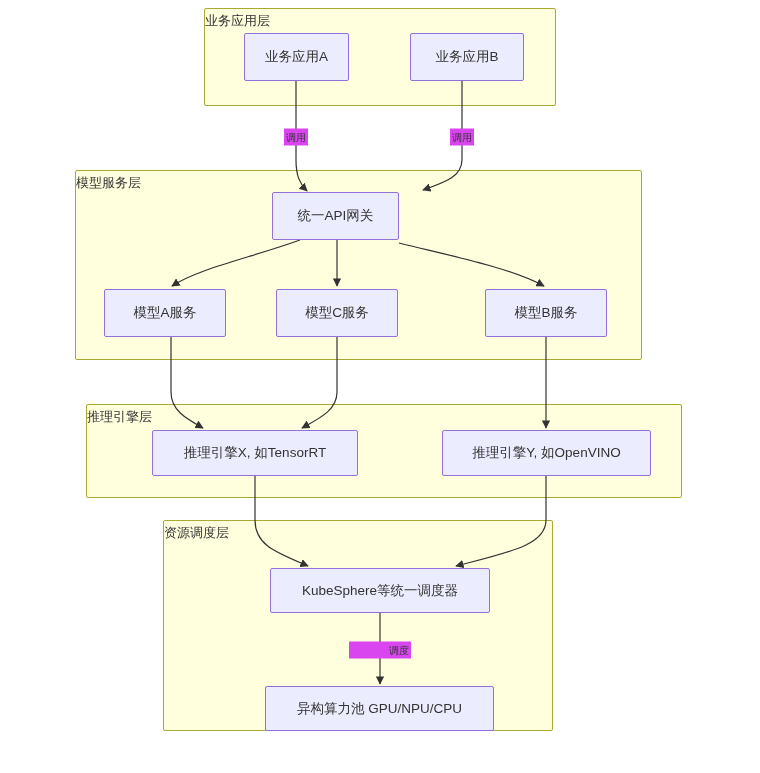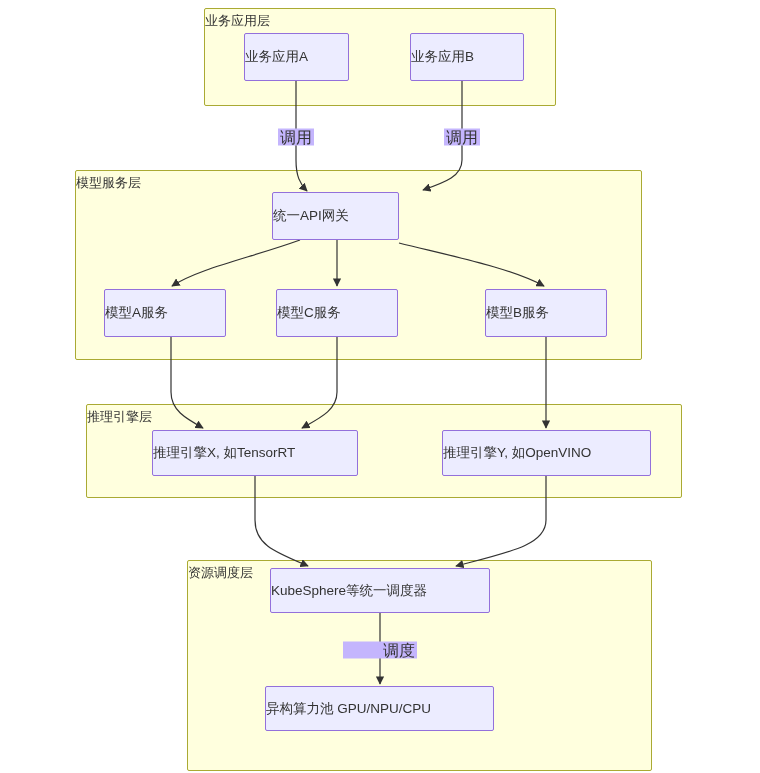--- a/index.html
+++ b/index.html
@@ -46,30 +46,31 @@
     white-space: nowrap;
   }
   .node {
     position: absolute;
     box-sizing: border-box;
     background: #ececff;
     border: 1px solid #9370db;
     border-radius: 2px;
     display: flex;
     align-items: center;
+    justify-content: center;
     font-size: 13.5px;
     color: #333333;
     text-align: center;
     white-space: nowrap;
   }
   .edge-label {
     position: absolute;
-    background: #c4b5fd;
+    background: #d946ef;
     color: #333333;
-    font-size: 16px;
+    font-size: 10px;
     line-height: 15px;
     padding: 1px 2px;
     white-space: nowrap;
     transform: translate(-50%, -50%);
   }
 </style>
 </head>
 <body>
 
 <div id="diagram-root">
@@ -79,21 +80,21 @@
   </div>
 
   <div class="cluster" style="left:75px; top:170px; width:567px; height:190px;">
     <div class="cluster-title">模型服务层</div>
   </div>
 
   <div class="cluster" style="left:86px; top:404px; width:596px; height:94px;">
     <div class="cluster-title">推理引擎层</div>
   </div>
 
-  <div class="cluster" style="left:163px; top:560px; width:465px; height:211px;margin-left:24px;">
+  <div class="cluster" style="left:163px; top:520px; width:390px; height:211px;">
     <div class="cluster-title">资源调度层</div>
   </div>
 
   <svg class="svg-layer" viewBox="0 0 760 773" xmlns="http://www.w3.org/2000/svg">
     <defs>
       <marker id="arrow" viewBox="0 0 10 10" refX="9" refY="5" markerWidth="7" markerHeight="7" orient="auto-start-reverse">
         <path d="M 0 0 L 10 5 L 0 10 z" fill="#333333"></path>
       </marker>
     </defs>
     <g fill="none" stroke="#333333" stroke-width="1.2">

